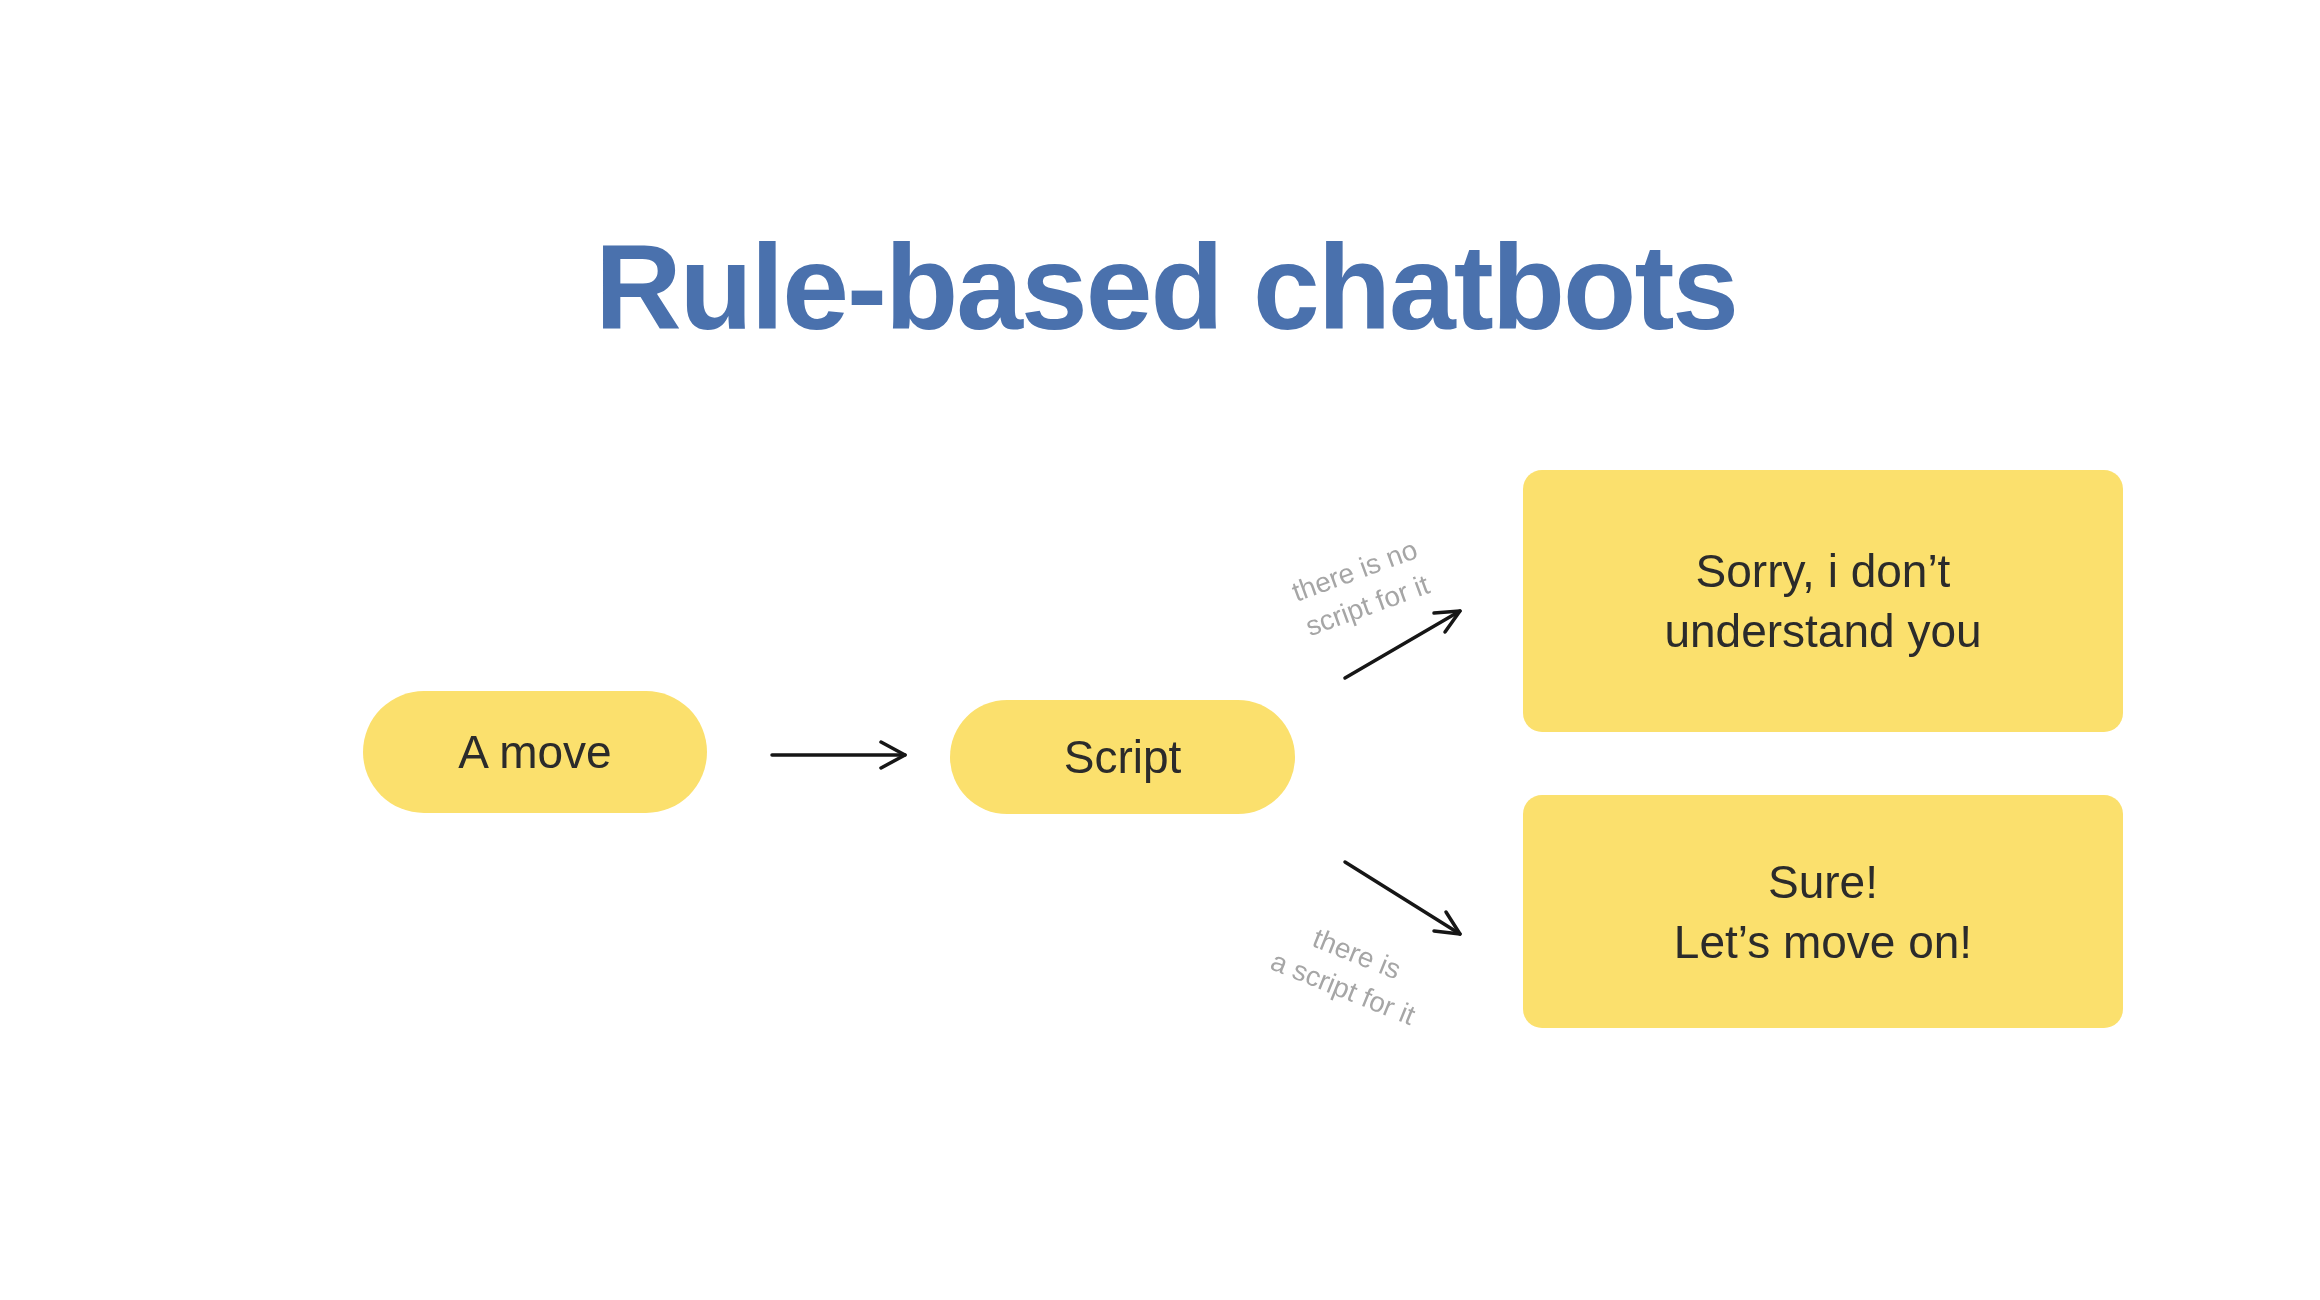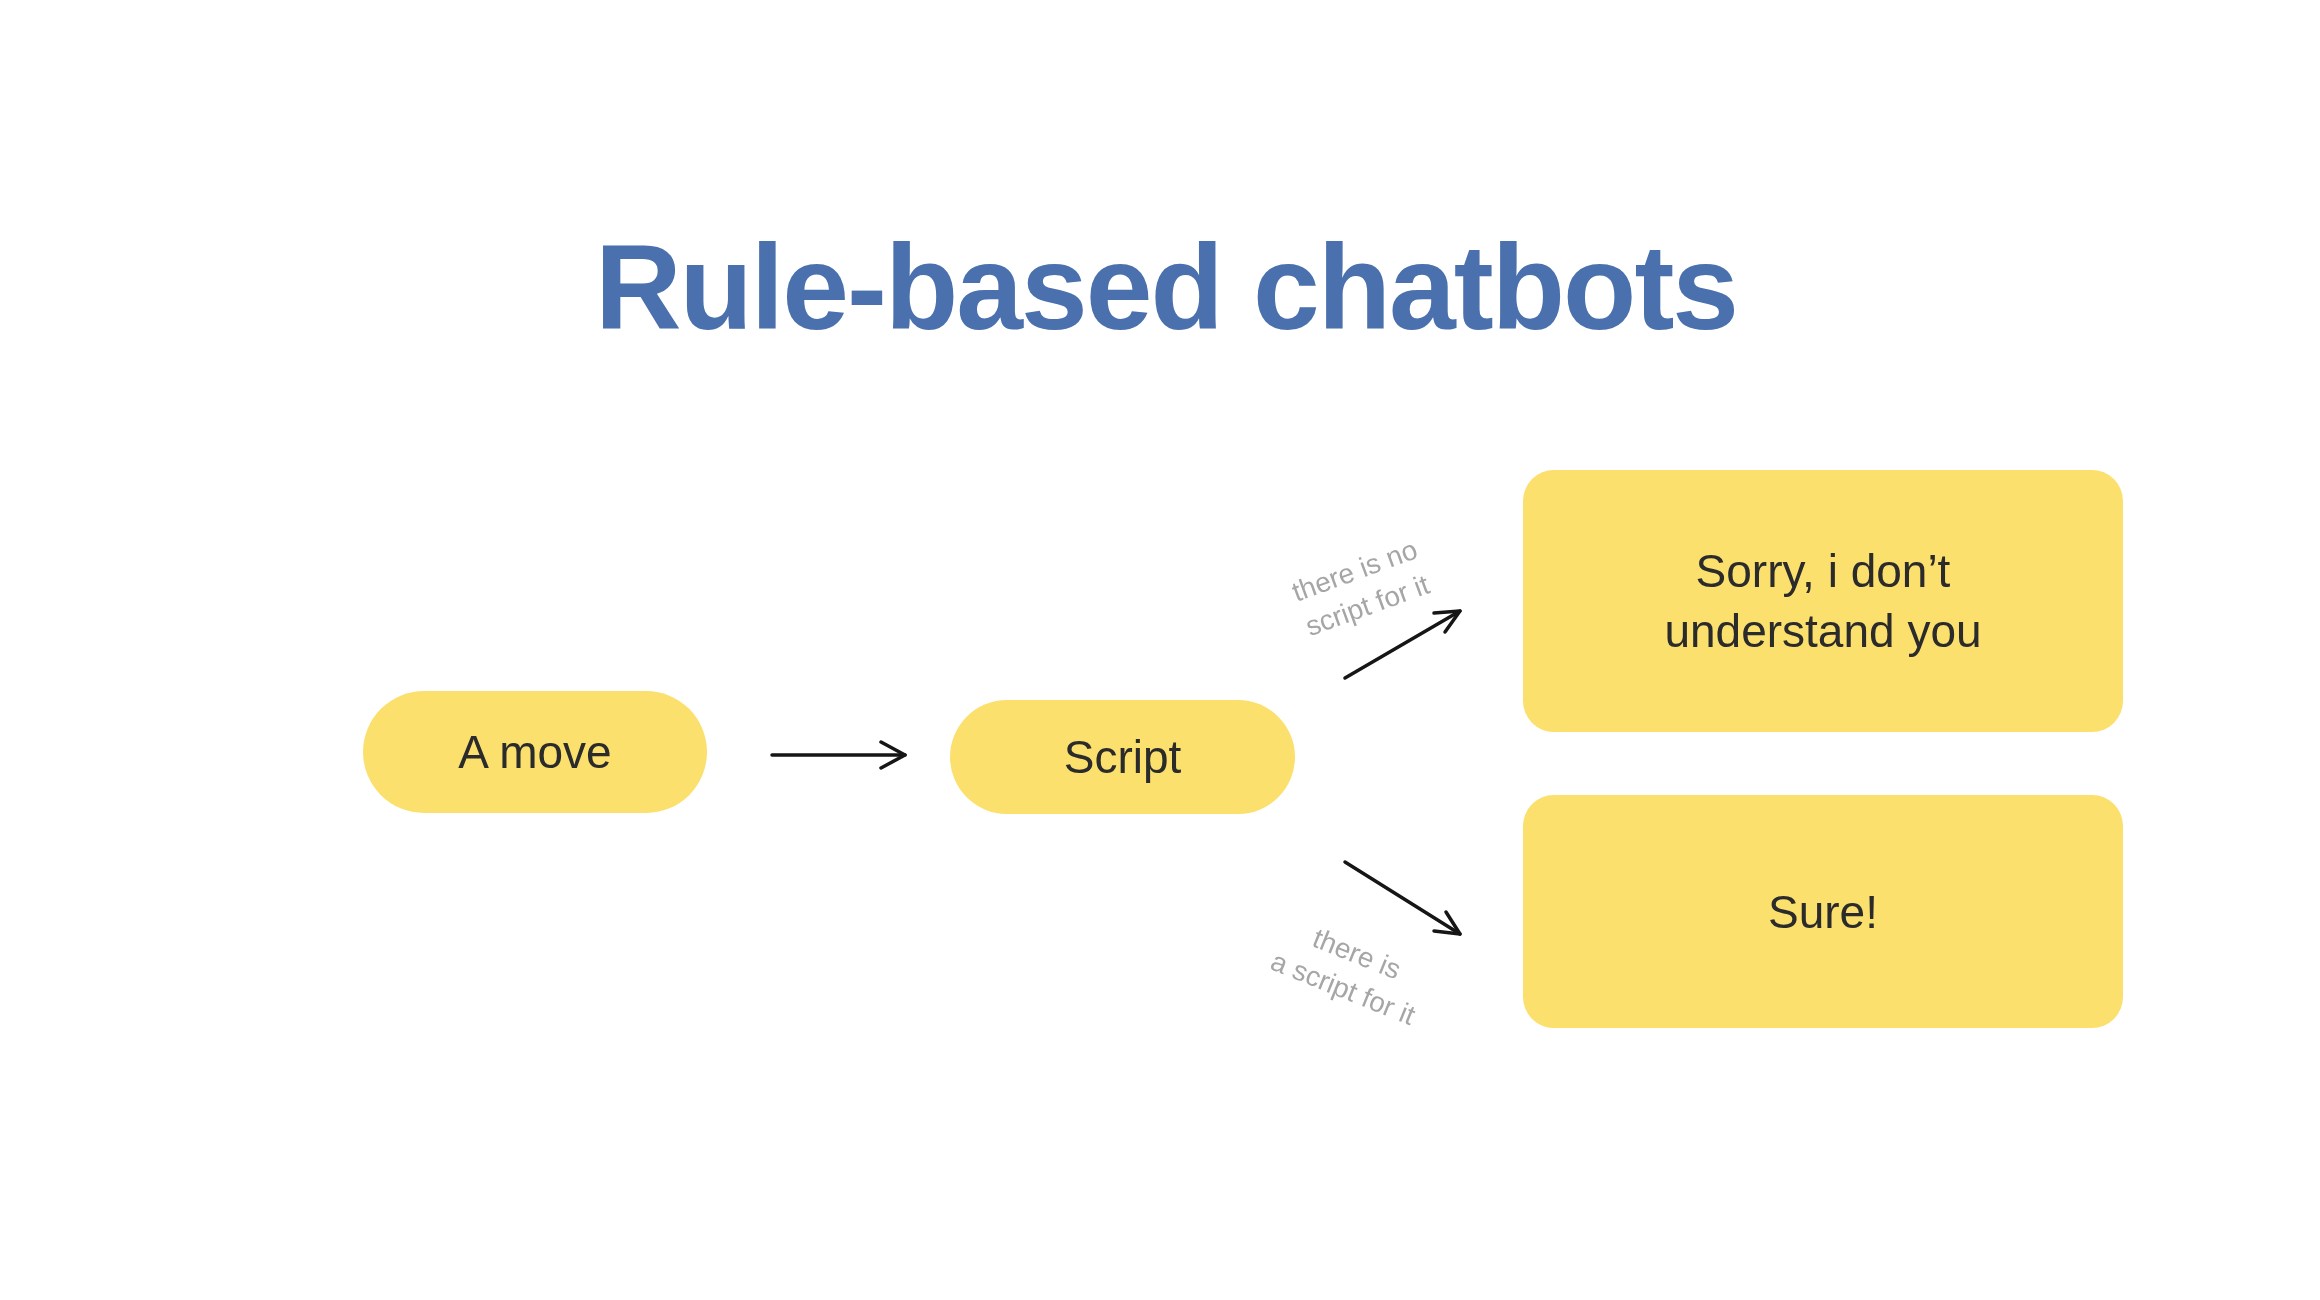--- a/index.html
+++ b/index.html
@@ -40,21 +40,21 @@
   }
   .pill.query  { left: 363px; top: 691px; width: 344px; height: 122px; }
   .pill.script { left: 950px; top: 700px; width: 345px; height: 114px; }
   .bubble {
     position: absolute;
     display: flex;
     flex-direction: column;
     align-items: center;
     justify-content: center;
     background: var(--bubble_yellow, #fbe06d);
-    border-radius: 31px;
+    border-radius: 19px;
     color: var(--text_dark, #2b2b2b);
     font-size: 46px;
     line-height: 60px;
     text-align: left;
   }
   .bubble.sorry { left: 1523px; top: 470px; width: 600px; height: 262px; }
   .bubble.sure  { left: 1523px; top: 795px; width: 600px; height: 233px; }
   .edge-label {
     position: absolute;
     width: 280px;
@@ -127,15 +127,16 @@
     <span>a script for it</span>
   </div>
 
   <div class="bubble sorry">
     <span>Sorry, i don’t</span>
     <span>understand you</span>
   </div>
 
   <div class="bubble sure">
     <span>Sure!</span>
+    <span>Let’s move on!</span>
   </div>
 
 </div>
 
 </body></html>

